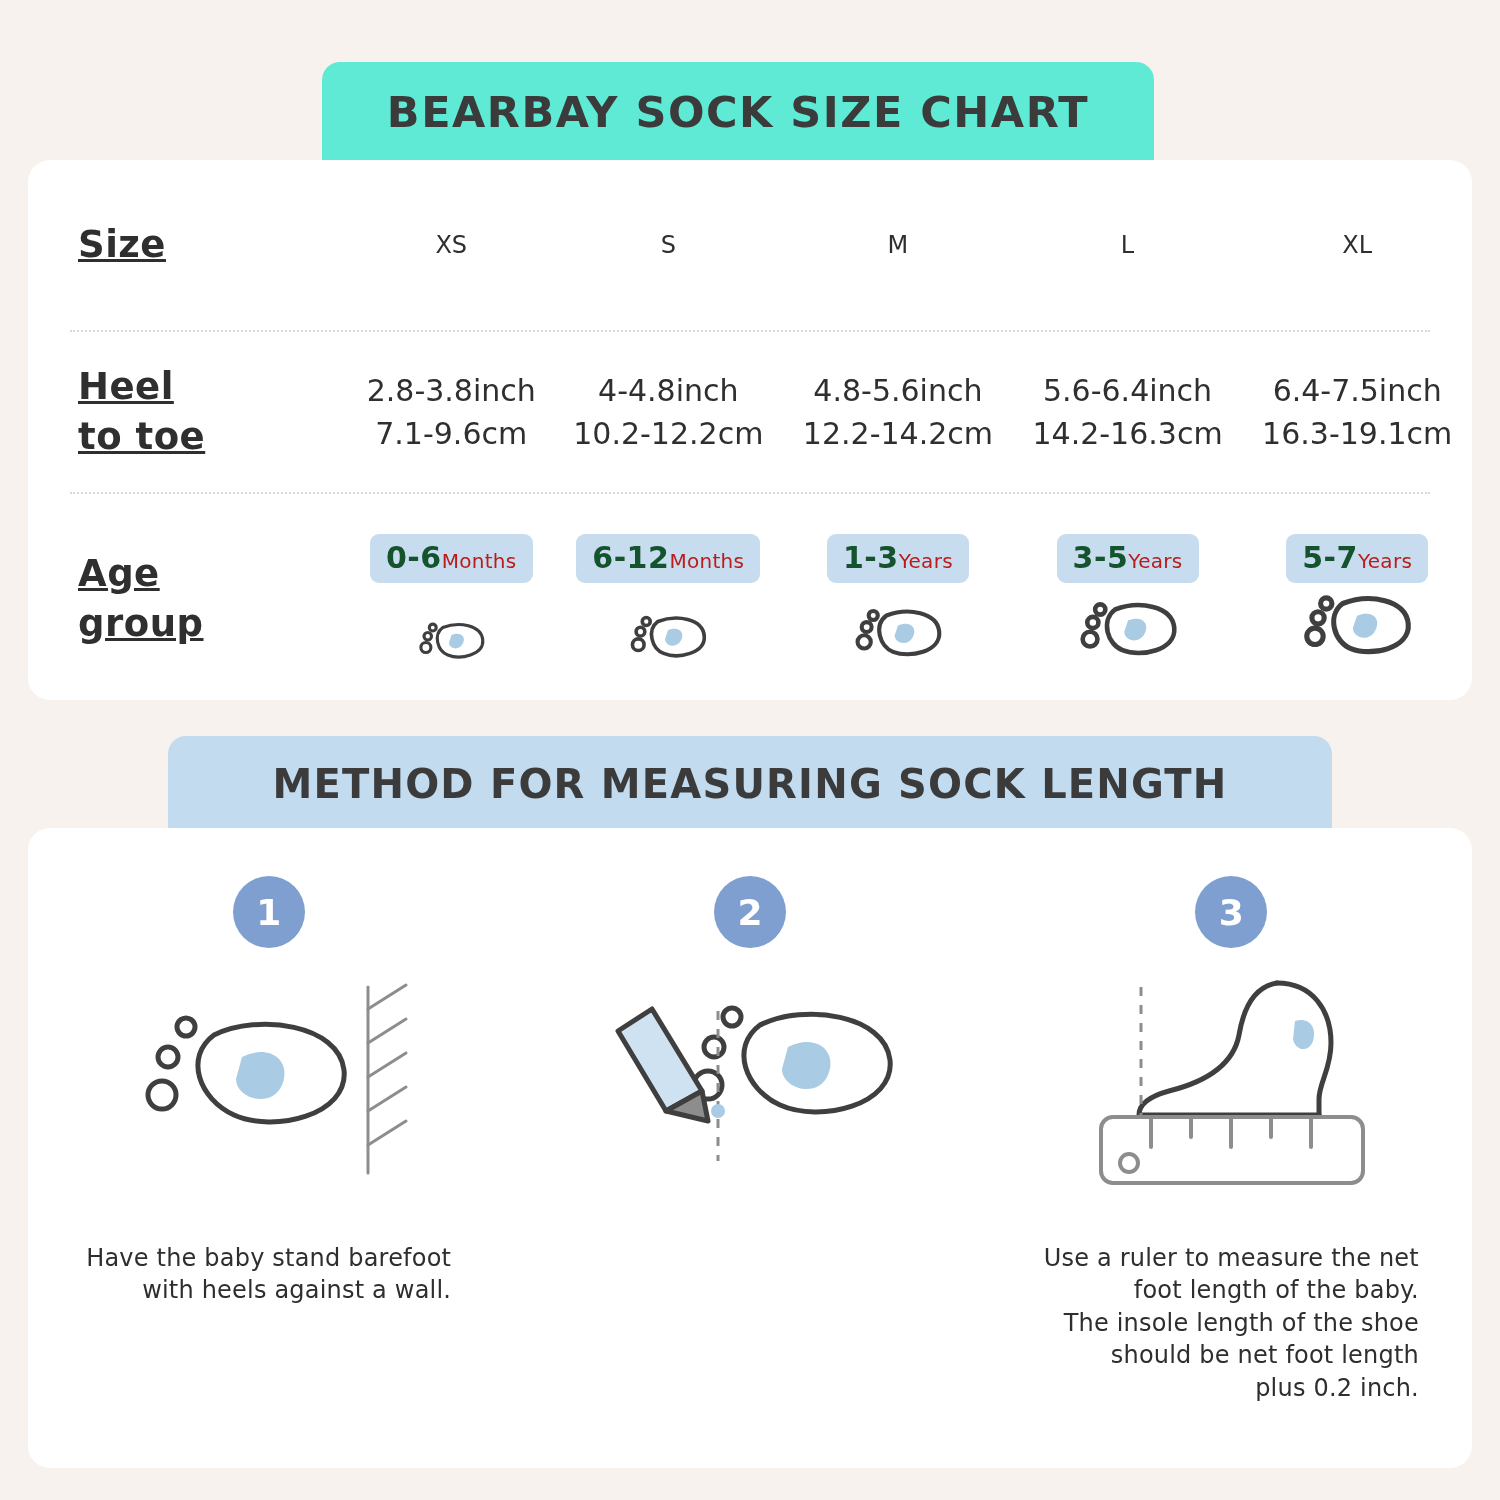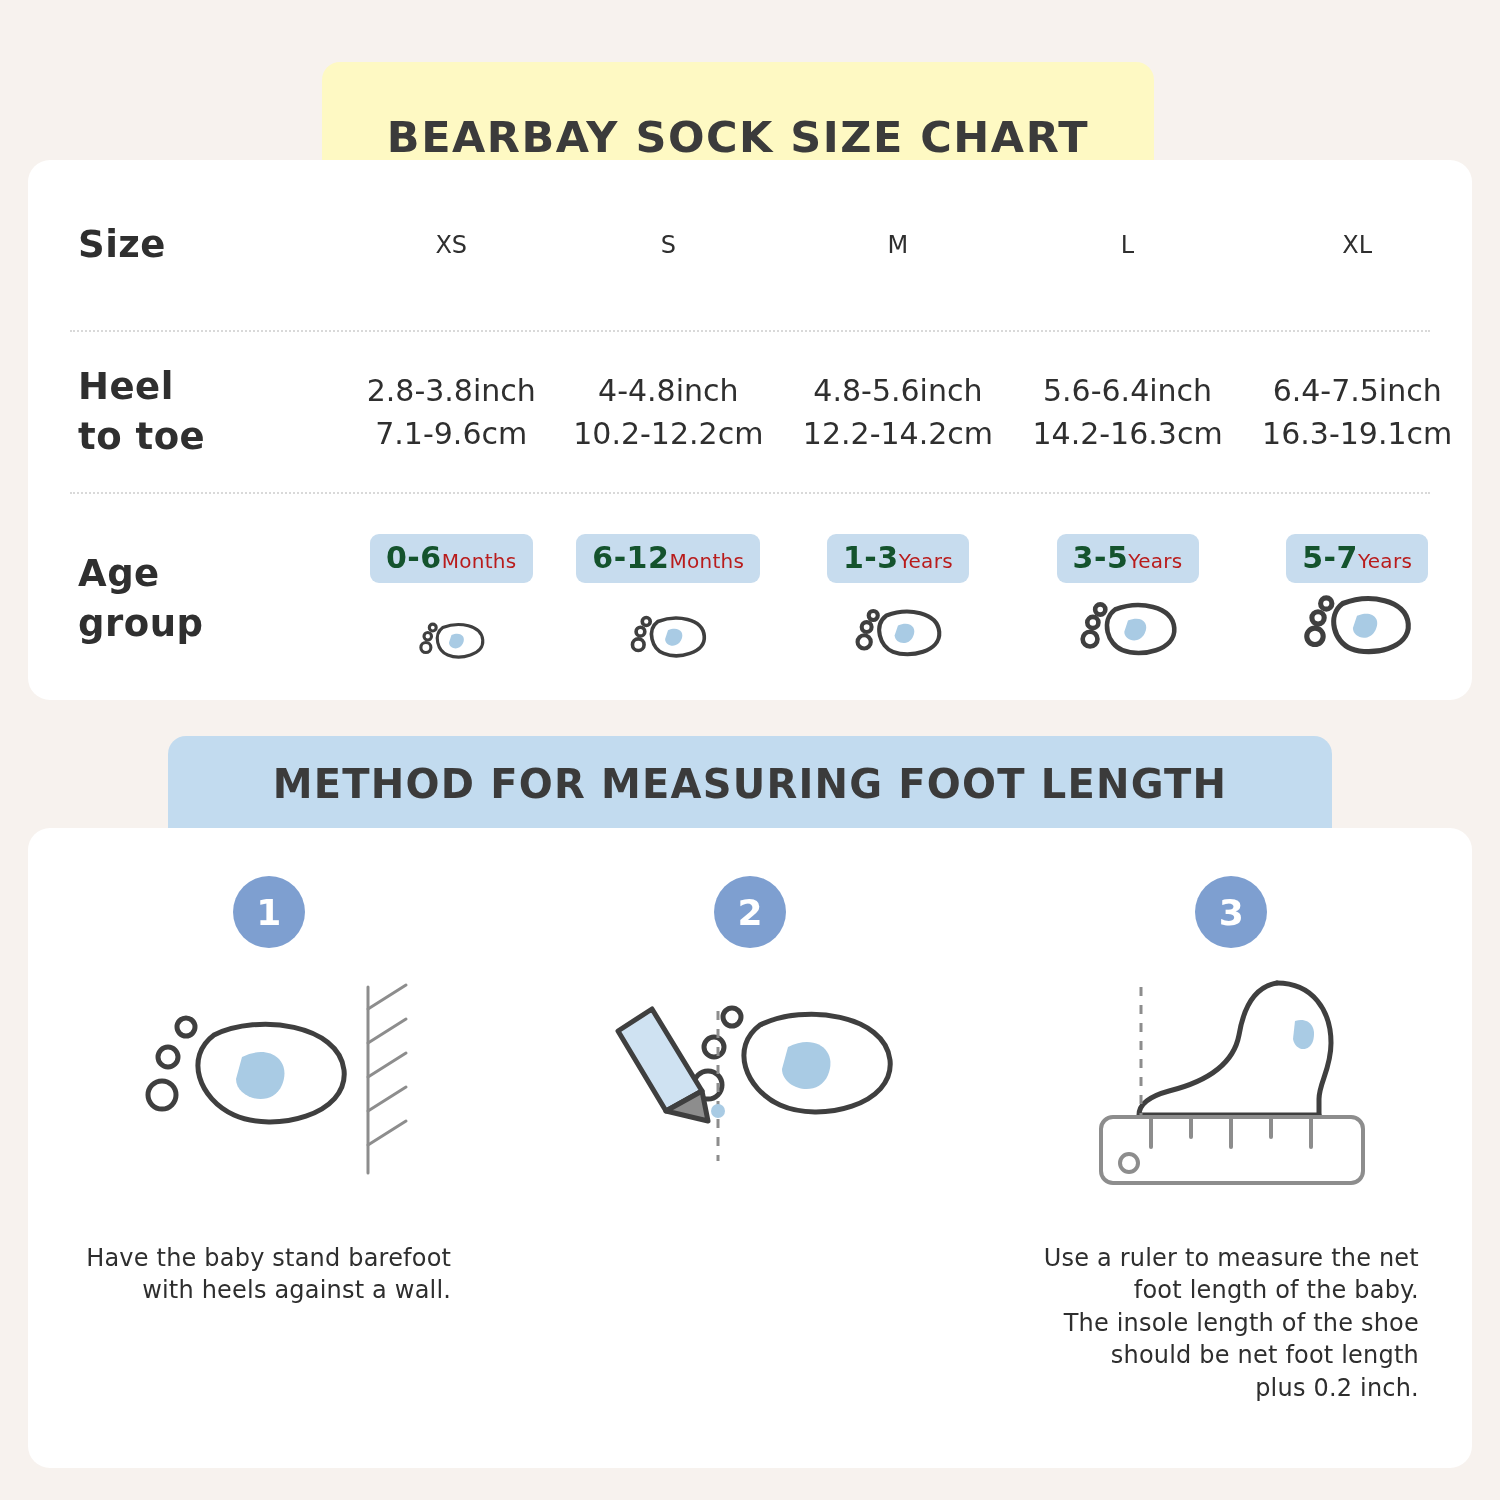--- a/index.html
+++ b/index.html
@@ -20,24 +20,24 @@
     box-sizing: border-box;
   }
 
   
   .chart-title {
     position: absolute;
     left: 322px;
     top: 62px;
     width: 832px;
     height: 100px;
-    background: #fef9c3;
+    background: #5eead4;
     border-radius: 18px 18px 0 0;
     display: flex;
-    align-items: flex-end;
+    align-items: center;
     justify-content: center;
   }
   .chart-title span {
     font-family: "DejaVu Sans", sans-serif;
     font-size: 43px;
     font-weight: bold;
     letter-spacing: 1.5px;
     color: #3b3b3b;
   }
   .card-one {
@@ -62,20 +62,21 @@
     text-align: center;
     color: #2f2f2f;
   }
   .rowlabel {
     font-size: 37px;
     font-weight: bold;
     text-align: left !important;
     padding-left: 50px;
     line-height: 1.35;
     letter-spacing: .5px;
+    text-decoration: underline;
   }
   .r1 { height: 170px; }
   .r2 { height: 160px; }
   .r3 { height: 210px; }
 
   .size-val {
     font-size: 24px;
     color: #3a3a3a;
   }
   .meas {
@@ -337,21 +338,21 @@
                 <path d="M60 32 C74 26 84 34 78 46 C72 58 56 54 56 44 Z" fill="#a9cbe4"></path>
               </svg>
             </div>
           </td>
         </tr>
       </tbody>
     </table>
   </div>
 
   <div class="method-title">
-    <span>METHOD FOR MEASURING FOOT LENGTH</span>
+    <span>METHOD FOR MEASURING SOCK LENGTH</span>
   </div>
 
   <div class="card-two">
     <div class="steps">
 
       <div class="step">
         <div class="badge">1</div>
         <div class="art">
           <svg width="290" height="240" viewBox="0 0 290 240">
             <g fill="none" stroke="#3f3f3f" stroke-width="5" stroke-linecap="round">

